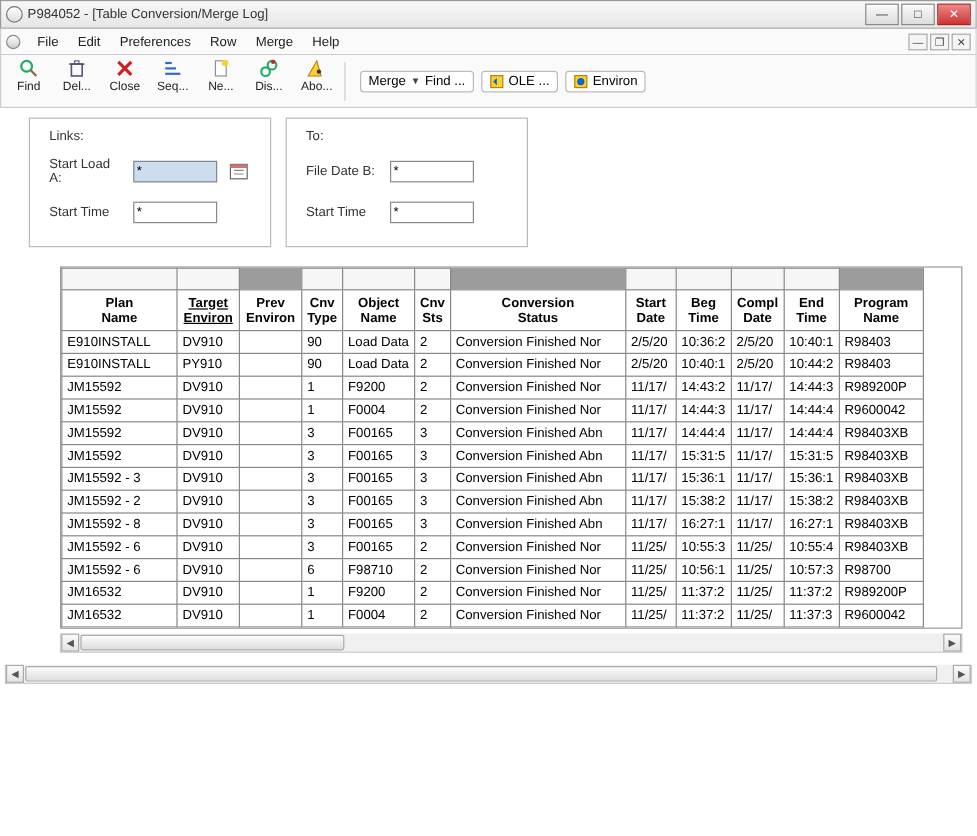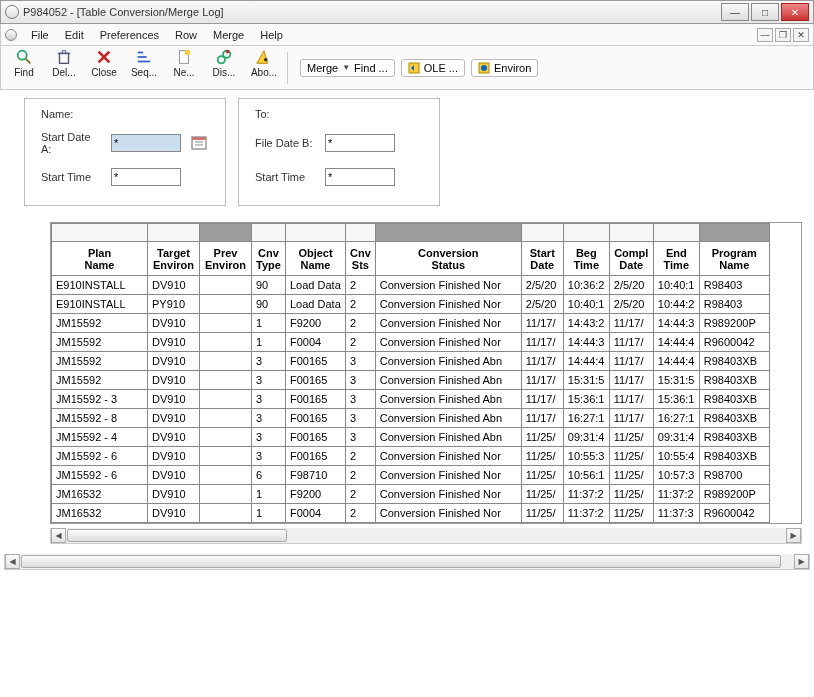--- a/index.html
+++ b/index.html
@@ -270,22 +270,22 @@
     <svg class="link-ico" viewBox="0 0 12 12">
         <rect x="1" y="1" width="10" height="10" fill="#fc3" stroke="#a80"></rect>
         <circle cx="6" cy="6" r="3" fill="#06c"></circle>
       </svg>
     <span>Environ</span>
   </div>
 </div>
 
 <div class="filter-area">
   <div class="filter-box">
-    <span class="legend">Name:</span>
-    <label>Start Date A:</label>
+    <span class="legend">Links:</span>
+    <label>Start Load A:</label>
     <input style="background: rgb(204, 221, 238);" value="*">
     <span>
       <svg width="16" height="16" viewBox="0 0 16 16">
           <rect x="1" y="3" width="14" height="12" fill="#fff" stroke="#666"></rect>
           <rect x="1" y="3" width="14" height="3" fill="#c77"></rect>
           <line x1="4" y1="8" x2="12" y2="8" stroke="#888"></line>
           <line x1="4" y1="11" x2="12" y2="11" stroke="#888"></line>
         </svg>
     </span>
     <label>Start Time</label>
@@ -315,21 +315,21 @@
           <td style="width: 28px;"></td>
           <td class="shaded" style="width: 146px;"></td>
           <td style="width: 42px;"></td>
           <td style="width: 46px;"></td>
           <td style="width: 44px;"></td>
           <td style="width: 46px;"></td>
           <td class="shaded" style="width: 70px;"></td>
         </tr>
       <tr id="header-labels">
           <th style="width: 96px;">Plan<br>Name</th>
-          <th style="width: 52px;">Target<br>Environ</th>
+          <th style="width: 52px; text-decoration: underline;">Target<br>Environ</th>
           <th style="width: 52px;">Prev<br>Environ</th>
           <th style="width: 34px;">Cnv<br>Type</th>
           <th style="width: 60px;">Object<br>Name</th>
           <th style="width: 28px;">Cnv<br>Sts</th>
           <th style="width: 146px;">Conversion<br>Status</th>
           <th style="width: 42px;">Start<br>Date</th>
           <th style="width: 46px;">Beg<br>Time</th>
           <th style="width: 44px;">Compl<br>Date</th>
           <th style="width: 46px;">End<br>Time</th>
           <th style="width: 70px;">Program<br>Name</th>
@@ -428,45 +428,45 @@
           <td style="width: 60px;">F00165</td>
           <td style="width: 28px;">3</td>
           <td style="width: 146px;">Conversion Finished Abn</td>
           <td style="width: 42px;">11/17/</td>
           <td style="width: 46px;">15:36:1</td>
           <td style="width: 44px;">11/17/</td>
           <td style="width: 46px;">15:36:1</td>
           <td style="width: 70px;">R98403XB</td>
         </tr>
         <tr>
-          <td style="width: 96px;">JM15592 - 8</td>
+          <td style="width: 96px;">JM15592 - 2</td>
           <td style="width: 52px;">DV910</td>
           <td style="width: 52px;"></td>
           <td style="width: 34px;">3</td>
           <td style="width: 60px;">F00165</td>
           <td style="width: 28px;">3</td>
           <td style="width: 146px;">Conversion Finished Abn</td>
           <td style="width: 42px;">11/17/</td>
-          <td style="width: 46px;">16:27:1</td>
-          <td style="width: 44px;">11/17/</td>
-          <td style="width: 46px;">16:27:1</td>
+          <td style="width: 46px;">15:38:2</td>
+          <td style="width: 44px;">11/17/</td>
+          <td style="width: 46px;">15:38:2</td>
           <td style="width: 70px;">R98403XB</td>
         </tr>
         <tr>
-          <td style="width: 96px;">JM15592 - 4</td>
+          <td style="width: 96px;">JM15592 - 8</td>
           <td style="width: 52px;">DV910</td>
           <td style="width: 52px;"></td>
           <td style="width: 34px;">3</td>
           <td style="width: 60px;">F00165</td>
           <td style="width: 28px;">3</td>
           <td style="width: 146px;">Conversion Finished Abn</td>
-          <td style="width: 42px;">11/25/</td>
-          <td style="width: 46px;">09:31:4</td>
-          <td style="width: 44px;">11/25/</td>
-          <td style="width: 46px;">09:31:4</td>
+          <td style="width: 42px;">11/17/</td>
+          <td style="width: 46px;">16:27:1</td>
+          <td style="width: 44px;">11/17/</td>
+          <td style="width: 46px;">16:27:1</td>
           <td style="width: 70px;">R98403XB</td>
         </tr>
         <tr>
           <td style="width: 96px;">JM15592 - 6</td>
           <td style="width: 52px;">DV910</td>
           <td style="width: 52px;"></td>
           <td style="width: 34px;">3</td>
           <td style="width: 60px;">F00165</td>
           <td style="width: 28px;">2</td>
           <td style="width: 146px;">Conversion Finished Nor</td>

